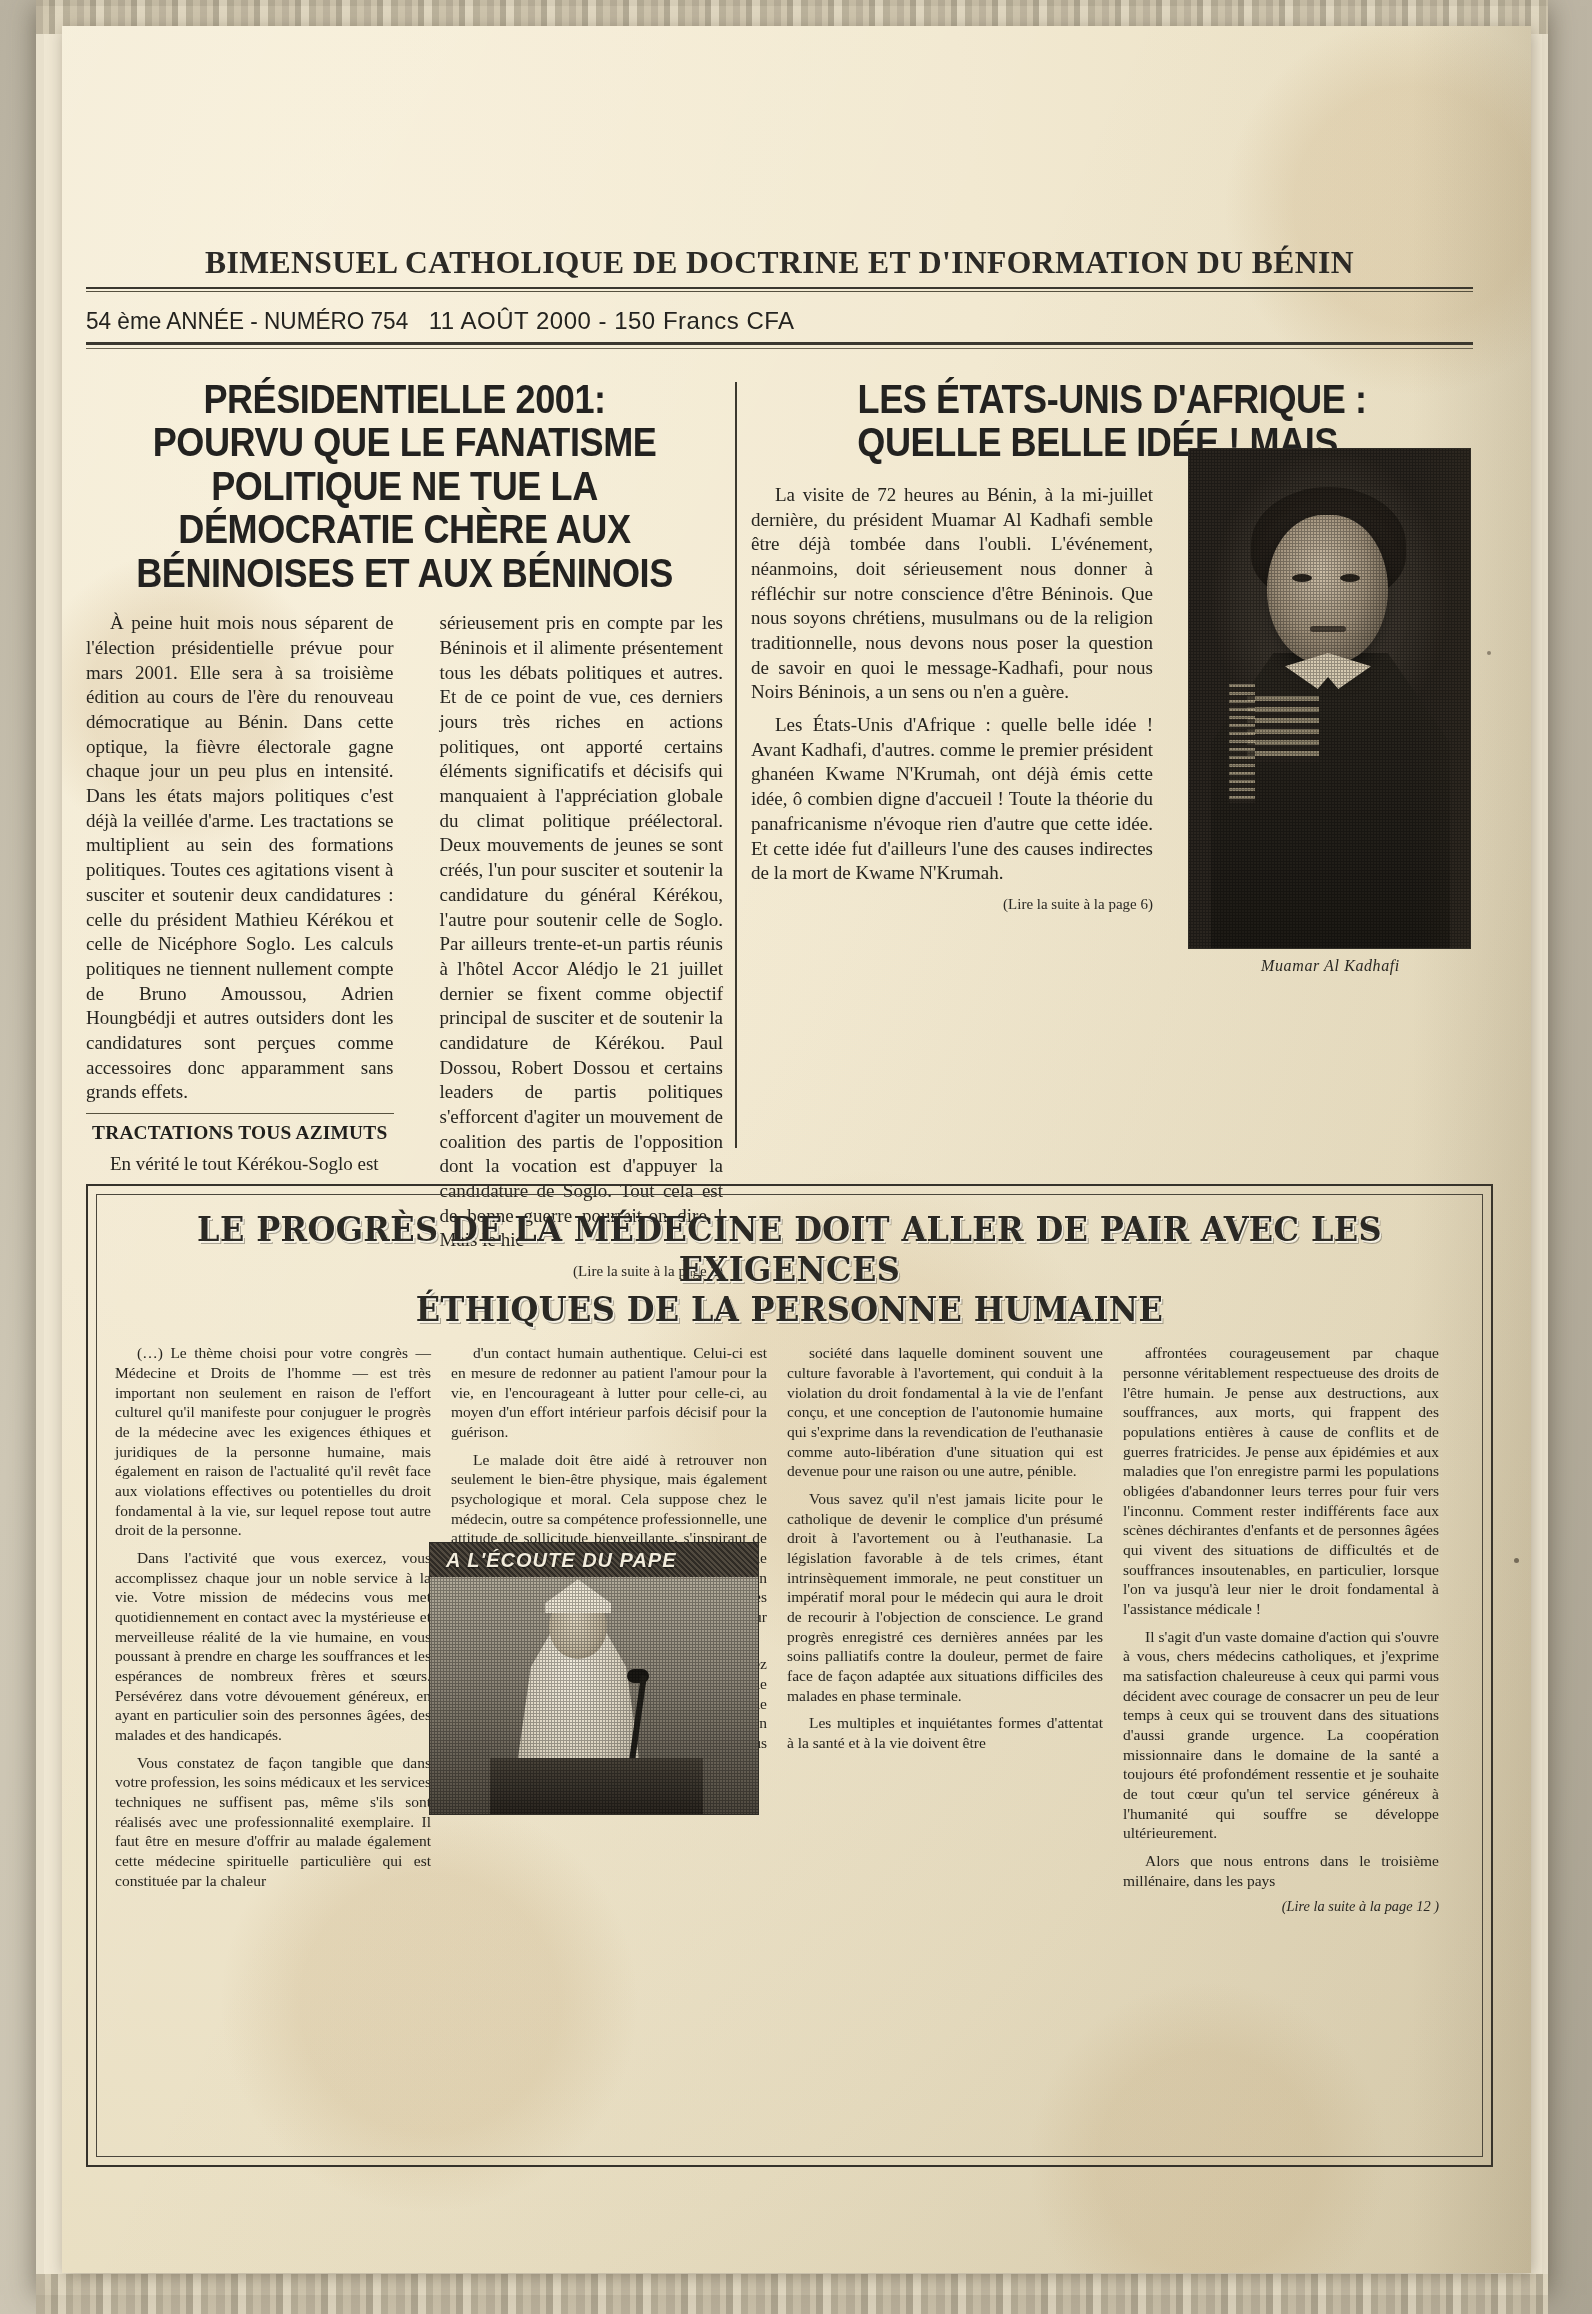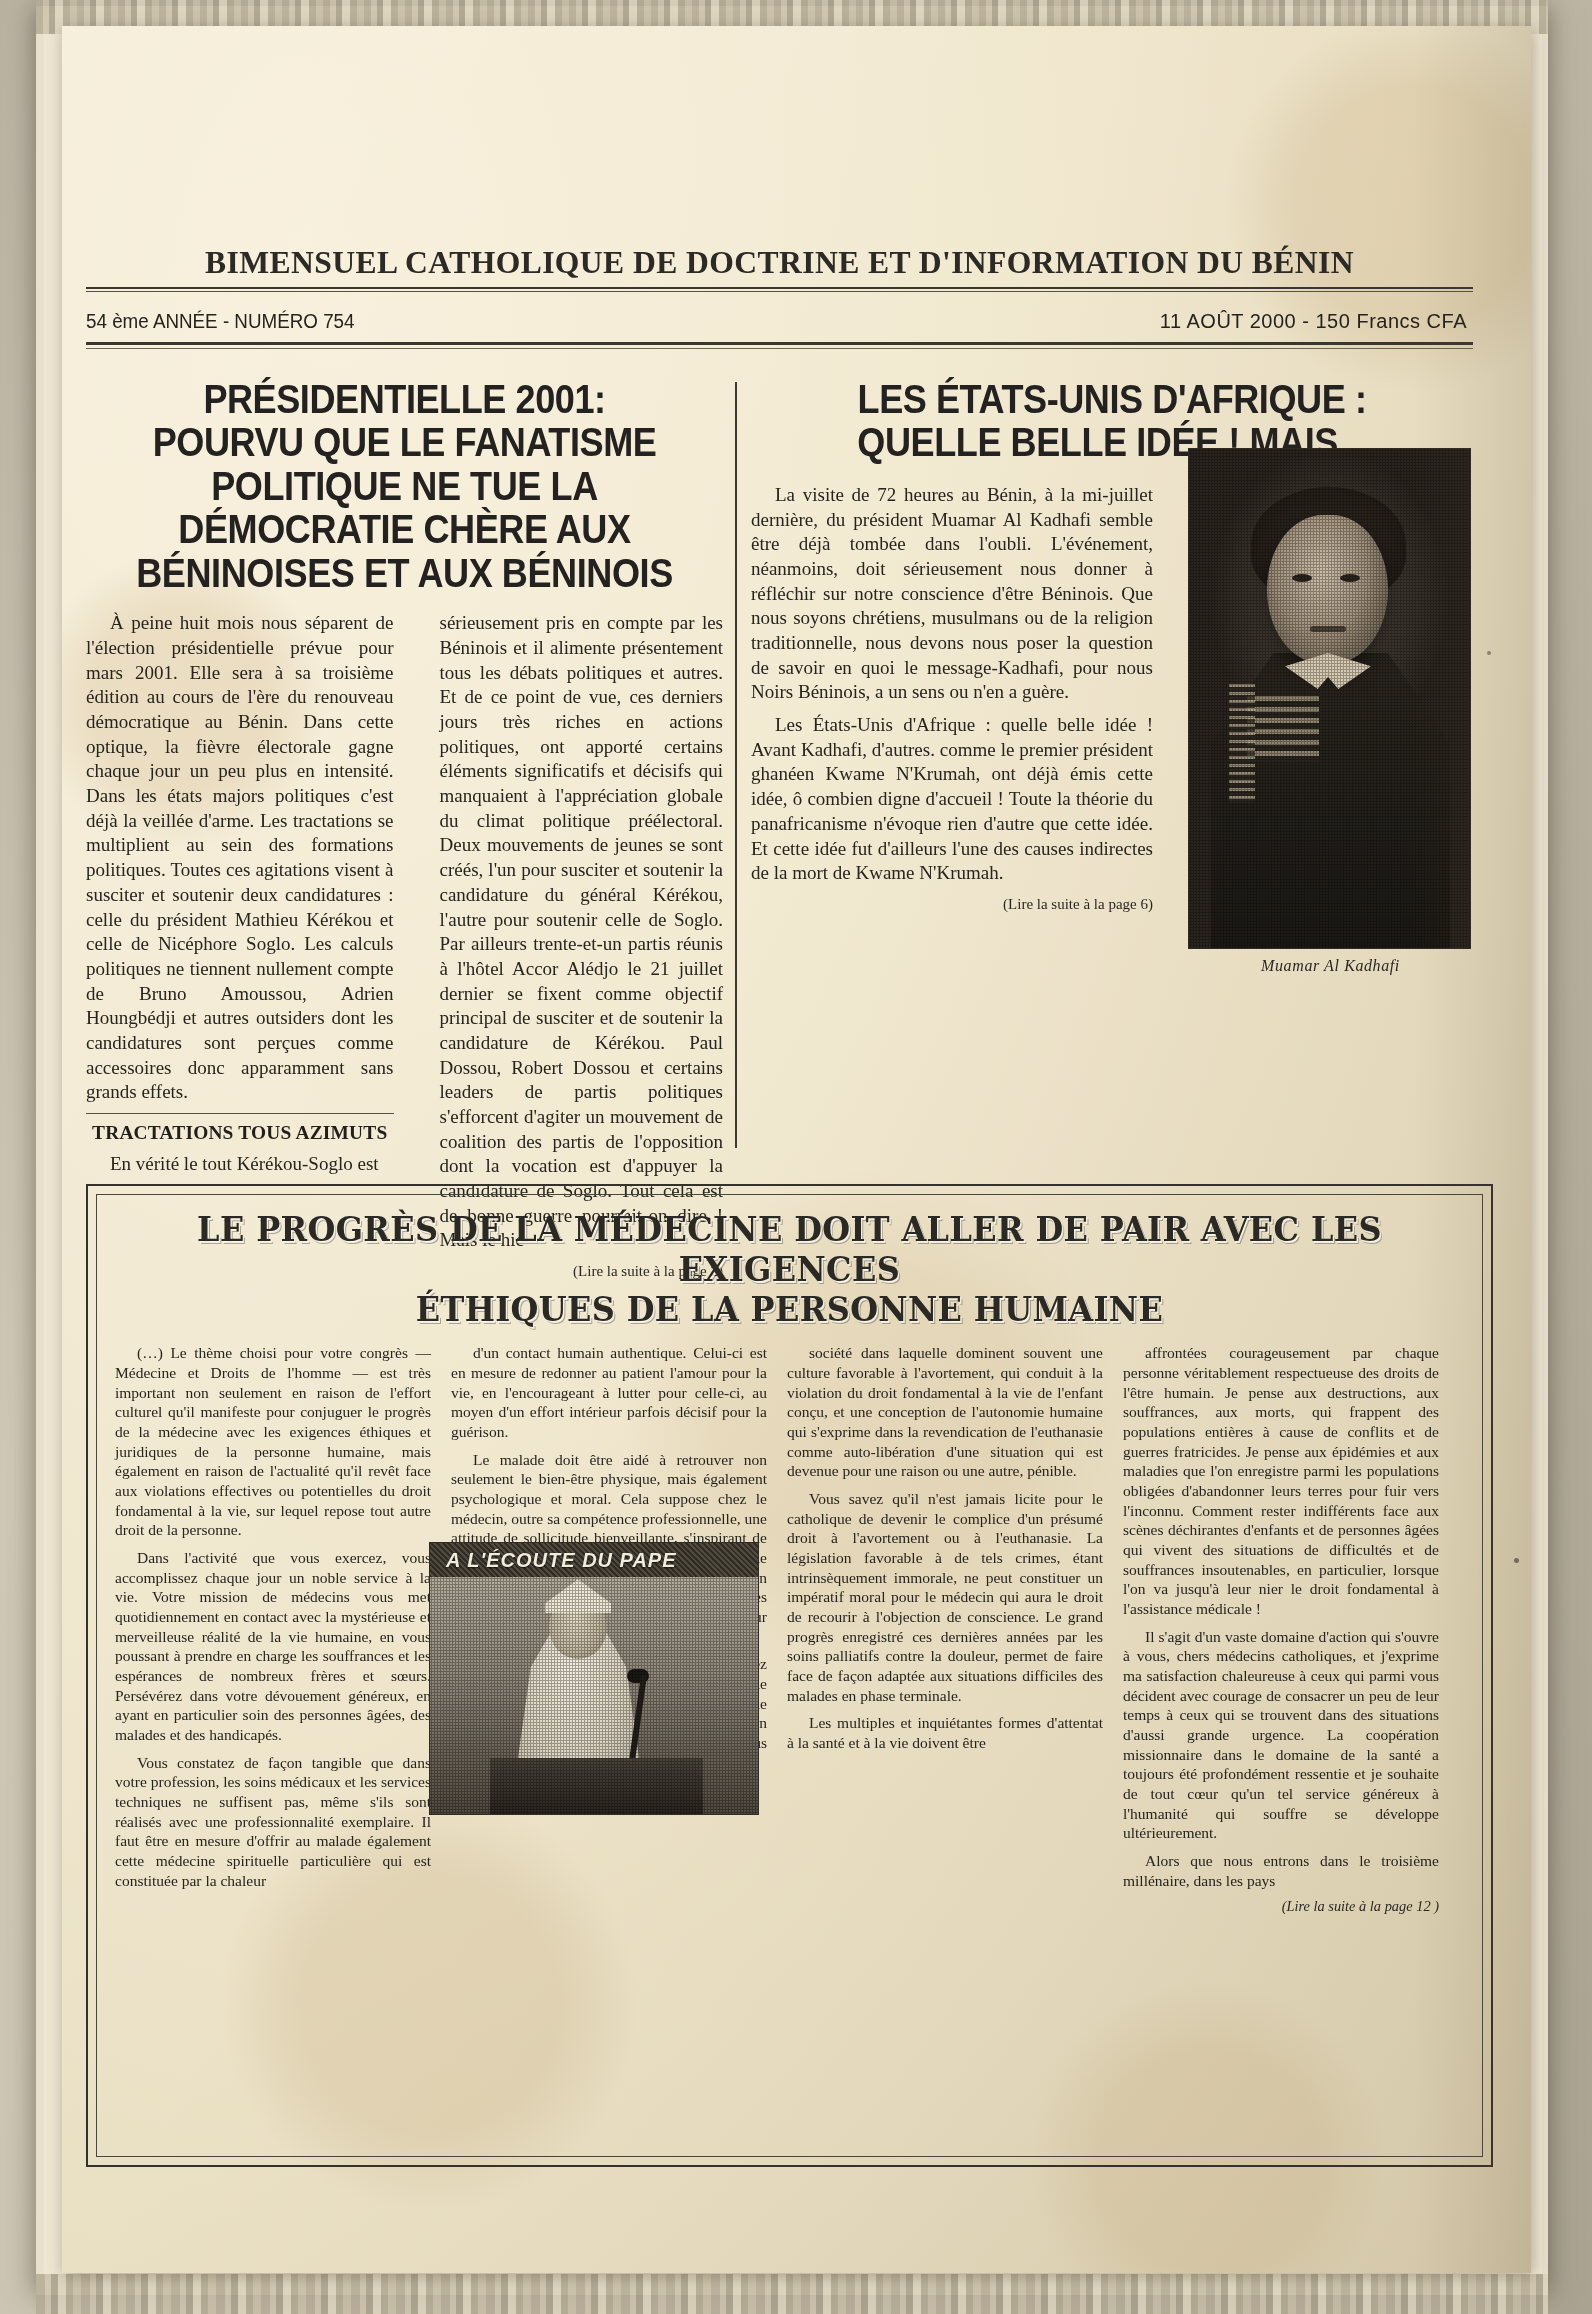--- a/index.html
+++ b/index.html
@@ -63,22 +63,22 @@
       background:rgba(243,234,212,.85);transform:rotate(16deg);}
 
   .subtitle{position:absolute;left:24px;top:219px;width:1387px;text-align:center;
       font-family:"Liberation Serif",serif;font-weight:700;font-size:31px;
       letter-spacing:0.4px;color:#2c2a26;transform:scaleX(1.02);white-space:nowrap;}
 
   .rule-a{position:absolute;left:24px;top:261px;width:1387px;height:2px;background:#3a372f;}
   .rule-b{position:absolute;left:24px;top:265px;width:1387px;height:1px;background:#55503f;}
 
   .issueline{position:absolute;left:24px;top:275px;width:1387px;height:40px;
-      display:flex;align-items:center;justify-content:space-between;
-      font-family:"Liberation Sans",sans-serif;font-size:20px;color:#24231f;}
+      display:flex;align-items:center;
+      font-family:"Liberation Sans",sans-serif;font-size:24px;color:#24231f;}
   .issueline .left{transform:scaleX(.94);transform-origin:left center;}
   .issueline .right{letter-spacing:0.5px;padding-right:6px;}
 
   .rule-c{position:absolute;left:24px;top:316px;width:1387px;height:3px;background:#3a372f;}
   .rule-d{position:absolute;left:24px;top:322px;width:1387px;height:1px;background:#6b6453;}
 
   
   .top-block{position:absolute;left:24px;top:338px;width:1387px;height:796px;}
   .vsplit{position:absolute;left:649px;top:18px;width:2px;height:766px;background:#3c392f;}
 

